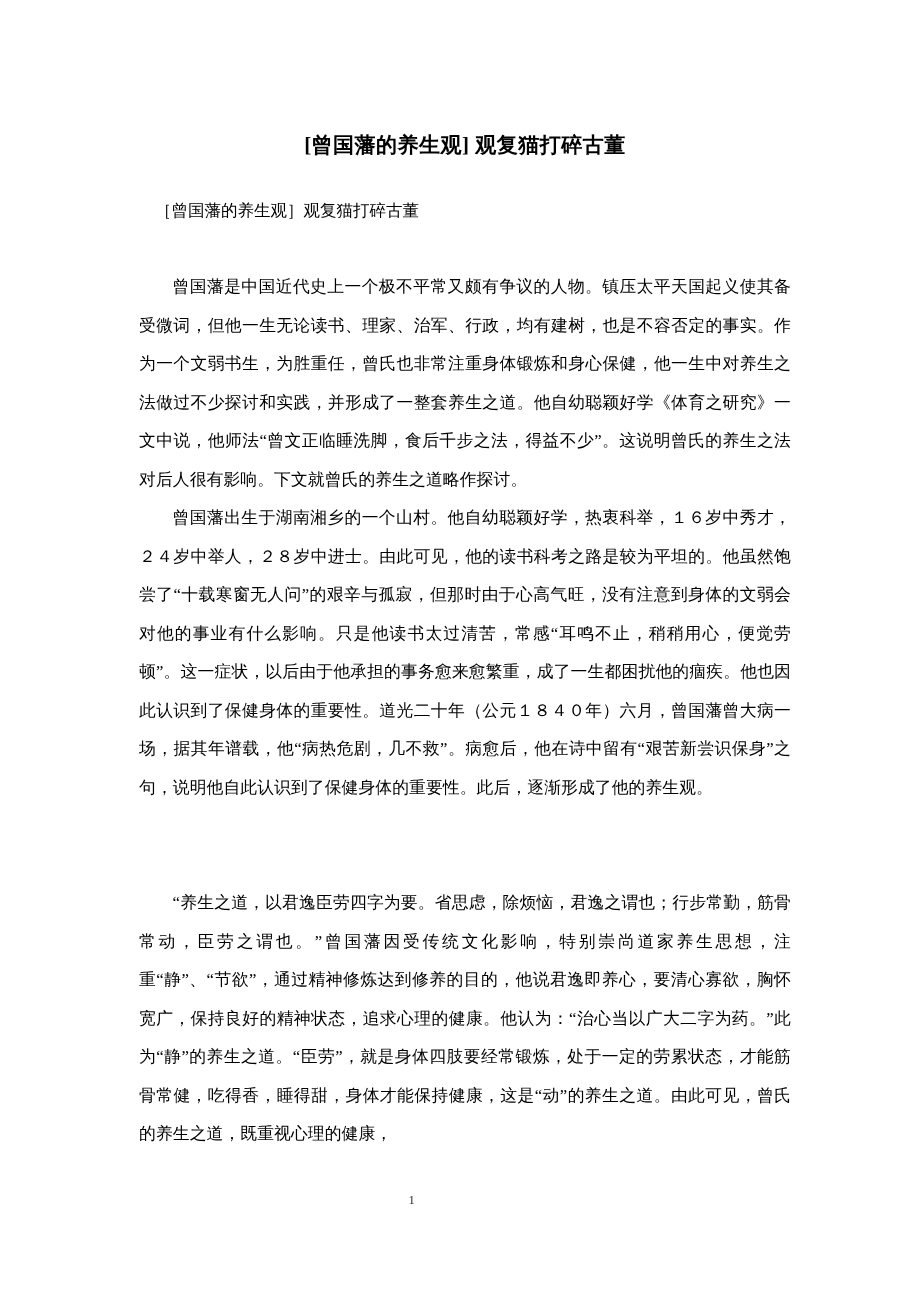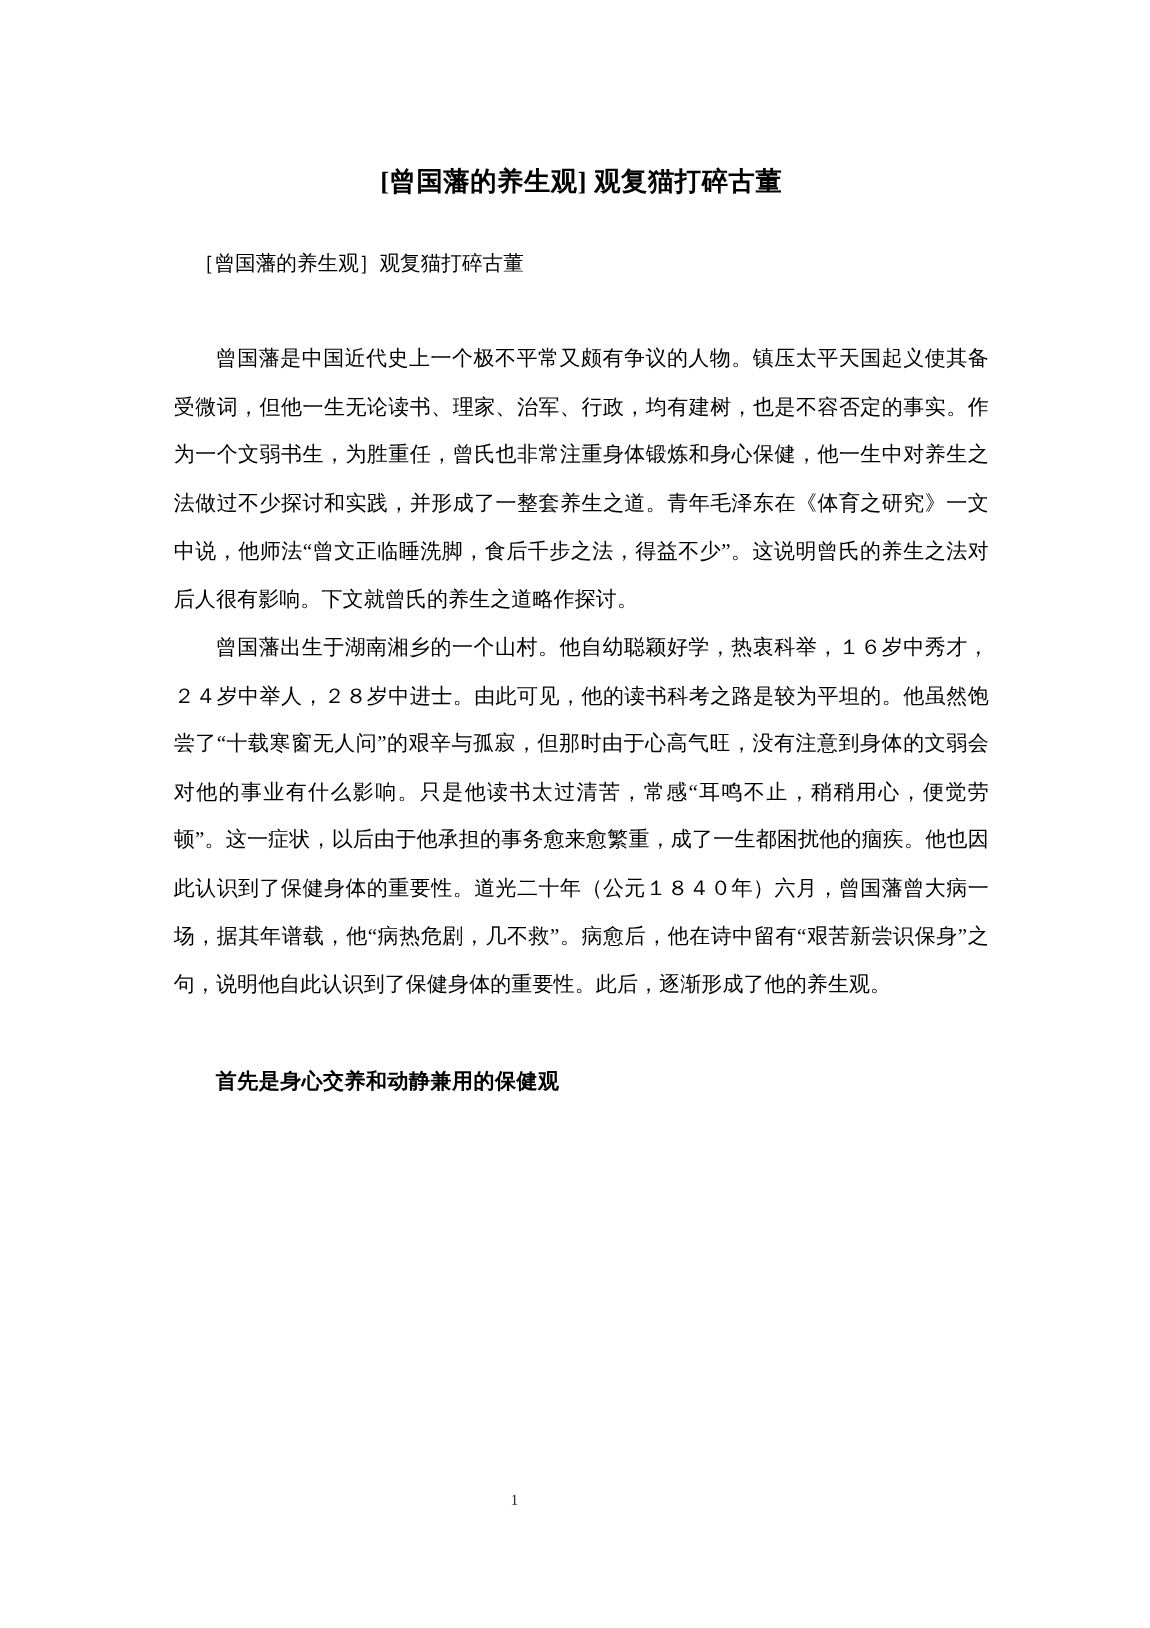--- a/index.html
+++ b/index.html
@@ -83,27 +83,27 @@
 
 <div class="page">
   <div class="content">
 
     <h1 class="doc-title">[曾国藩的养生观] 观复猫打碎古董</h1>
 
     <p class="doc-subtitle">［曾国藩的养生观］观复猫打碎古董</p>
 
     <div class="blank-line-half"></div>
 
-    <p class="body-para">曾国藩是中国近代史上一个极不平常又颇有争议的人物。镇压太平天国起义使其备受微词，但他一生无论读书、理家、治军、行政，均有建树，也是不容否定的事实。作为一个文弱书生，为胜重任，曾氏也非常注重身体锻炼和身心保健，他一生中对养生之法做过不少探讨和实践，并形成了一整套养生之道。青年毛泽东在《体育之研究》一文中说，他师法“曾文正临睡洗脚，食后千步之法，得益不少”。这说明曾氏的养生之法对后人很有影响。下文就曾氏的养生之道略作探讨。</p>
+    <p class="body-para">曾国藩是中国近代史上一个极不平常又颇有争议的人物。镇压太平天国起义使其备受微词，但他一生无论读书、理家、治军、行政，均有建树，也是不容否定的事实。作为一个文弱书生，为胜重任，曾氏也非常注重身体锻炼和身心保健，他一生中对养生之法做过不少探讨和实践，并形成了一整套养生之道。他自幼聪颖好学《体育之研究》一文中说，他师法“曾文正临睡洗脚，食后千步之法，得益不少”。这说明曾氏的养生之法对后人很有影响。下文就曾氏的养生之道略作探讨。</p>
 
     <p class="body-para">曾国藩出生于湖南湘乡的一个山村。他自幼聪颖好学，热衷科举，１６岁中秀才，２４岁中举人，２８岁中进士。由此可见，他的读书科考之路是较为平坦的。他虽然饱尝了“十载寒窗无人问”的艰辛与孤寂，但那时由于心高气旺，没有注意到身体的文弱会对他的事业有什么影响。只是他读书太过清苦，常感“耳鸣不止，稍稍用心，便觉劳顿”。这一症状，以后由于他承担的事务愈来愈繁重，成了一生都困扰他的痼疾。他也因此认识到了保健身体的重要性。道光二十年（公元１８４０年）六月，曾国藩曾大病一场，据其年谱载，他“病热危剧，几不救”。病愈后，他在诗中留有“艰苦新尝识保身”之句，说明他自此认识到了保健身体的重要性。此后，逐渐形成了他的养生观。</p>
 
     <div class="blank-line"></div>
 
-    <p class="section-heading">首先是身心交养和动静兼用的保健观</p>
 
     <div class="blank-line"></div>
 
+    <p class="body-para">“养生之道，以君逸臣劳四字为要。省思虑，除烦恼，君逸之谓也；行步常勤，筋骨常动，臣劳之谓也。”曾国藩因受传统文化影响，特别崇尚道家养生思想，注重“静”、“节欲”，通过精神修炼达到修养的目的，他说君逸即养心，要清心寡欲，胸怀宽广，保持良好的精神状态，追求心理的健康。他认为：“治心当以广大二字为药。”此为“静”的养生之道。“臣劳”，就是身体四肢要经常锻炼，处于一定的劳累状态，才能筋骨常健，吃得香，睡得甜，身体才能保持健康，这是“动”的养生之道。由此可见，曾氏的养生之道，既重视心理的健康，</p>
 
   </div>
 
   <div class="page-number">1</div>
 </div>
 
 </body></html>

